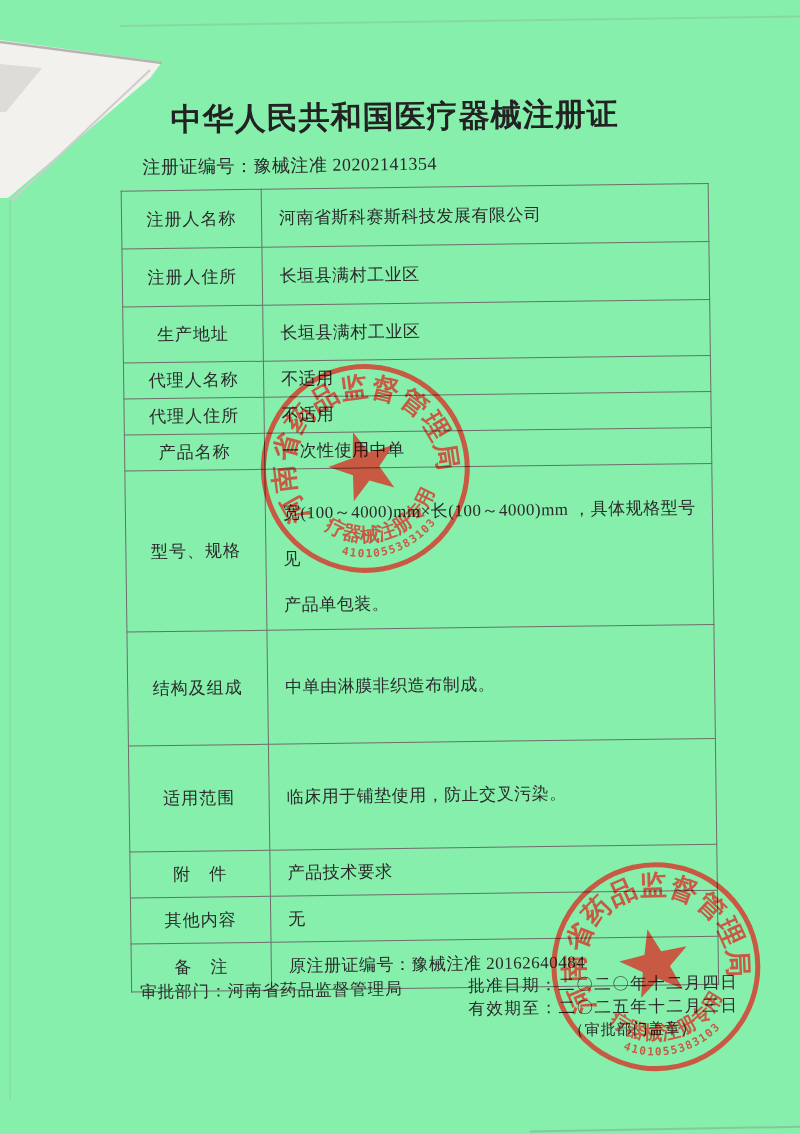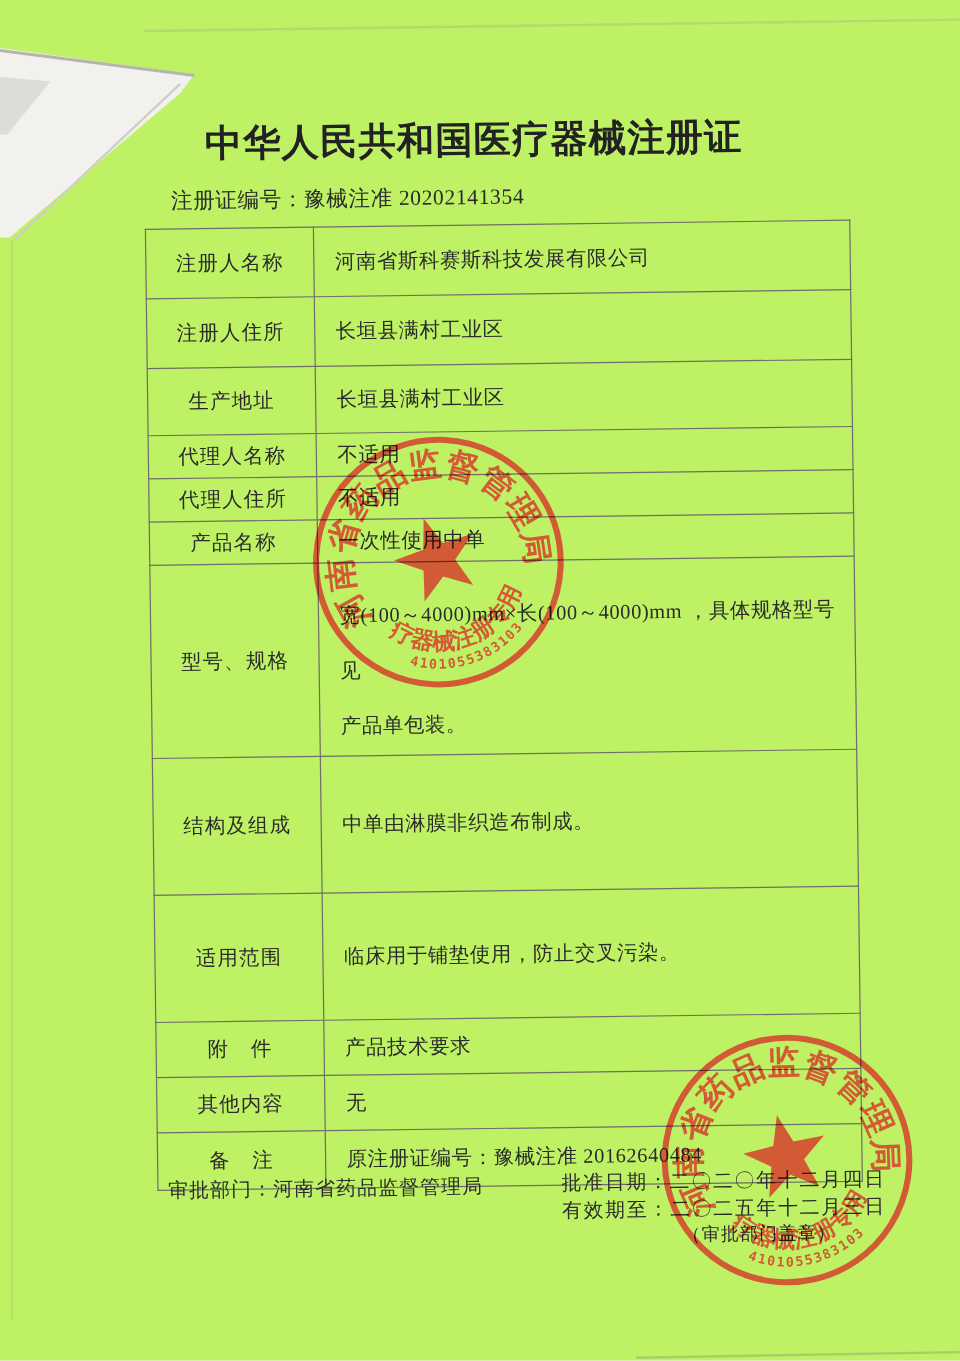--- a/index.html
+++ b/index.html
@@ -2,21 +2,21 @@
 <html><head>
 <meta charset="utf-8">
 <style>
   html,body{margin:0;padding:0;}
   .screenshot{
     position:relative;width:800px;height:1134px;overflow:hidden;
     background:#edecе9;background-color:#edece9;
     font-family:"Liberation Serif","DejaVu Serif",serif;
     color:#2b2b2b;
   }
-  .paper{position:absolute;inset:0;background:#bef264;}
+  .paper{position:absolute;inset:0;background:#86efac;}
   
   .edge-top{position:absolute;top:20px;left:120px;width:700px;height:2px;
     background:rgba(140,138,132,.22);transform:rotate(-.8deg);}
   .edge-left{position:absolute;top:200px;left:9px;width:2px;height:900px;
     background:rgba(140,138,132,.14);}
   .edge-bottom{position:absolute;bottom:4px;left:530px;width:280px;height:2px;
     background:rgba(120,118,112,.3);transform:rotate(-1deg);}
   .fold-svg{position:absolute;top:0;left:0;}
   
   .tilt{position:absolute;inset:0;transform:rotate(-.75deg);transform-origin:400px 520px;}

